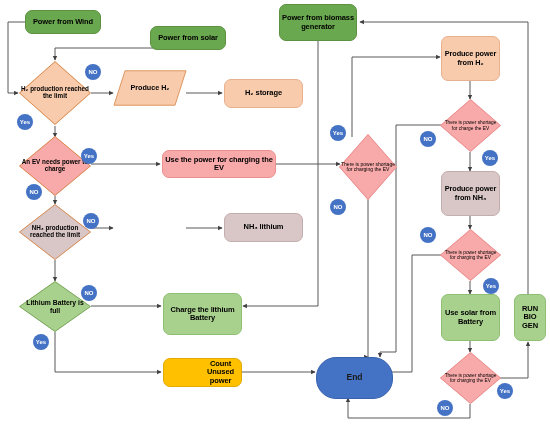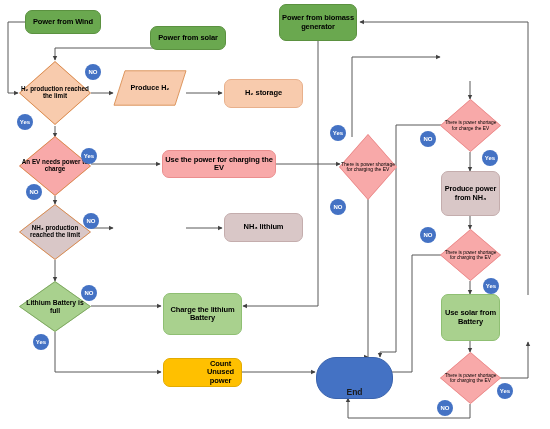--- a/index.html
+++ b/index.html
@@ -15,21 +15,21 @@
     text-align:center;font-weight:bold;color:#000;
     line-height:1.12;letter-spacing:-0.1px;
   }
   .rrect{border-radius:7px;}
   .green{background:#6aa84f;border:1px solid #5b9140;}
   .lgreen{background:#a9d18e;border:1px solid #8fbf73;}
   .orange{background:#f8cbad;border:1px solid #e8b08c;}
   .pink{background:#f8a9a9;border:1px solid #eb8e8e;}
   .mauve{background:#d9c7c7;border:1px solid #c4adad;}
   .yellow{background:#ffc000;border:1px solid #e3ab00;padding-left:36px;}
-  .blue{background:#4472c4;border:1px solid #3a63ad;color:#1a1a1a;align-items:flex-end;}
+  .blue{background:#4472c4;border:1px solid #3a63ad;color:#1a1a1a;}
   .diamond{
     position:absolute;box-sizing:border-box;
     display:flex;align-items:center;justify-content:center;
   }
   .diamond .dshape{
     position:absolute;left:0;top:0;width:100%;height:100%;
     clip-path:polygon(50% 0,100% 50%,50% 100%,0 50%);
   }
   .diamond .dtxt{
     position:relative;z-index:2;text-align:center;font-weight:bold;
@@ -198,20 +198,23 @@
     <svg class="d-out" viewBox="0 0 58 66" preserveAspectRatio="none">
       <polygon points="29,0.6 57.4,33 29,65.4 0.6,33" fill="none" stroke="#eb8e8e" stroke-width="1"></polygon>
     </svg>
     <div class="dtxt" style="font-size:5px;font-weight:normal;">There is power shortage for charging the EV</div>
   </div>
 
   <div class="node blue" style="left:316px;top:357px;width:77px;height:42px;font-size:8.5px;border-radius:20px;">
     <span>End</span>
   </div>
 
+  <div class="node rrect orange" style="left:441px;top:36px;width:59px;height:45px;font-size:7.3px;">
+    <span>Produce power from H₂</span>
+  </div>
 
   <div class="diamond d-pink" style="left:440px;top:99px;width:61px;height:53px;">
     <div class="dshape"></div>
     <svg class="d-out" viewBox="0 0 61 53" preserveAspectRatio="none">
       <polygon points="30.5,0.6 60.4,26.5 30.5,52.4 0.6,26.5" fill="none" stroke="#eb8e8e" stroke-width="1"></polygon>
     </svg>
     <div class="dtxt" style="font-size:4.8px;font-weight:normal;">There is power shortage for charge the EV</div>
   </div>
 
   <div class="node rrect mauve" style="left:441px;top:171px;width:59px;height:45px;font-size:7.3px;">
@@ -231,20 +234,23 @@
   </div>
 
   <div class="diamond d-pink" style="left:440px;top:352px;width:61px;height:52px;">
     <div class="dshape"></div>
     <svg class="d-out" viewBox="0 0 61 52" preserveAspectRatio="none">
       <polygon points="30.5,0.6 60.4,26 30.5,51.4 0.6,26" fill="none" stroke="#eb8e8e" stroke-width="1"></polygon>
     </svg>
     <div class="dtxt" style="font-size:4.8px;font-weight:normal;">There is power shortage for charging the EV</div>
   </div>
 
+  <div class="node rrect lgreen" style="left:514px;top:294px;width:32px;height:47px;font-size:7.5px;">
+    <span>RUN BIO GEN</span>
+  </div>
 
   <div class="lbl" style="left:85px;top:64px;width:16px;height:16px;">
     <span>NO</span>
   </div>
   <div class="lbl" style="left:17px;top:114px;width:16px;height:16px;">
     <span>Yes</span>
   </div>
   <div class="lbl" style="left:81px;top:148px;width:16px;height:16px;">
     <span>Yes</span>
   </div>

